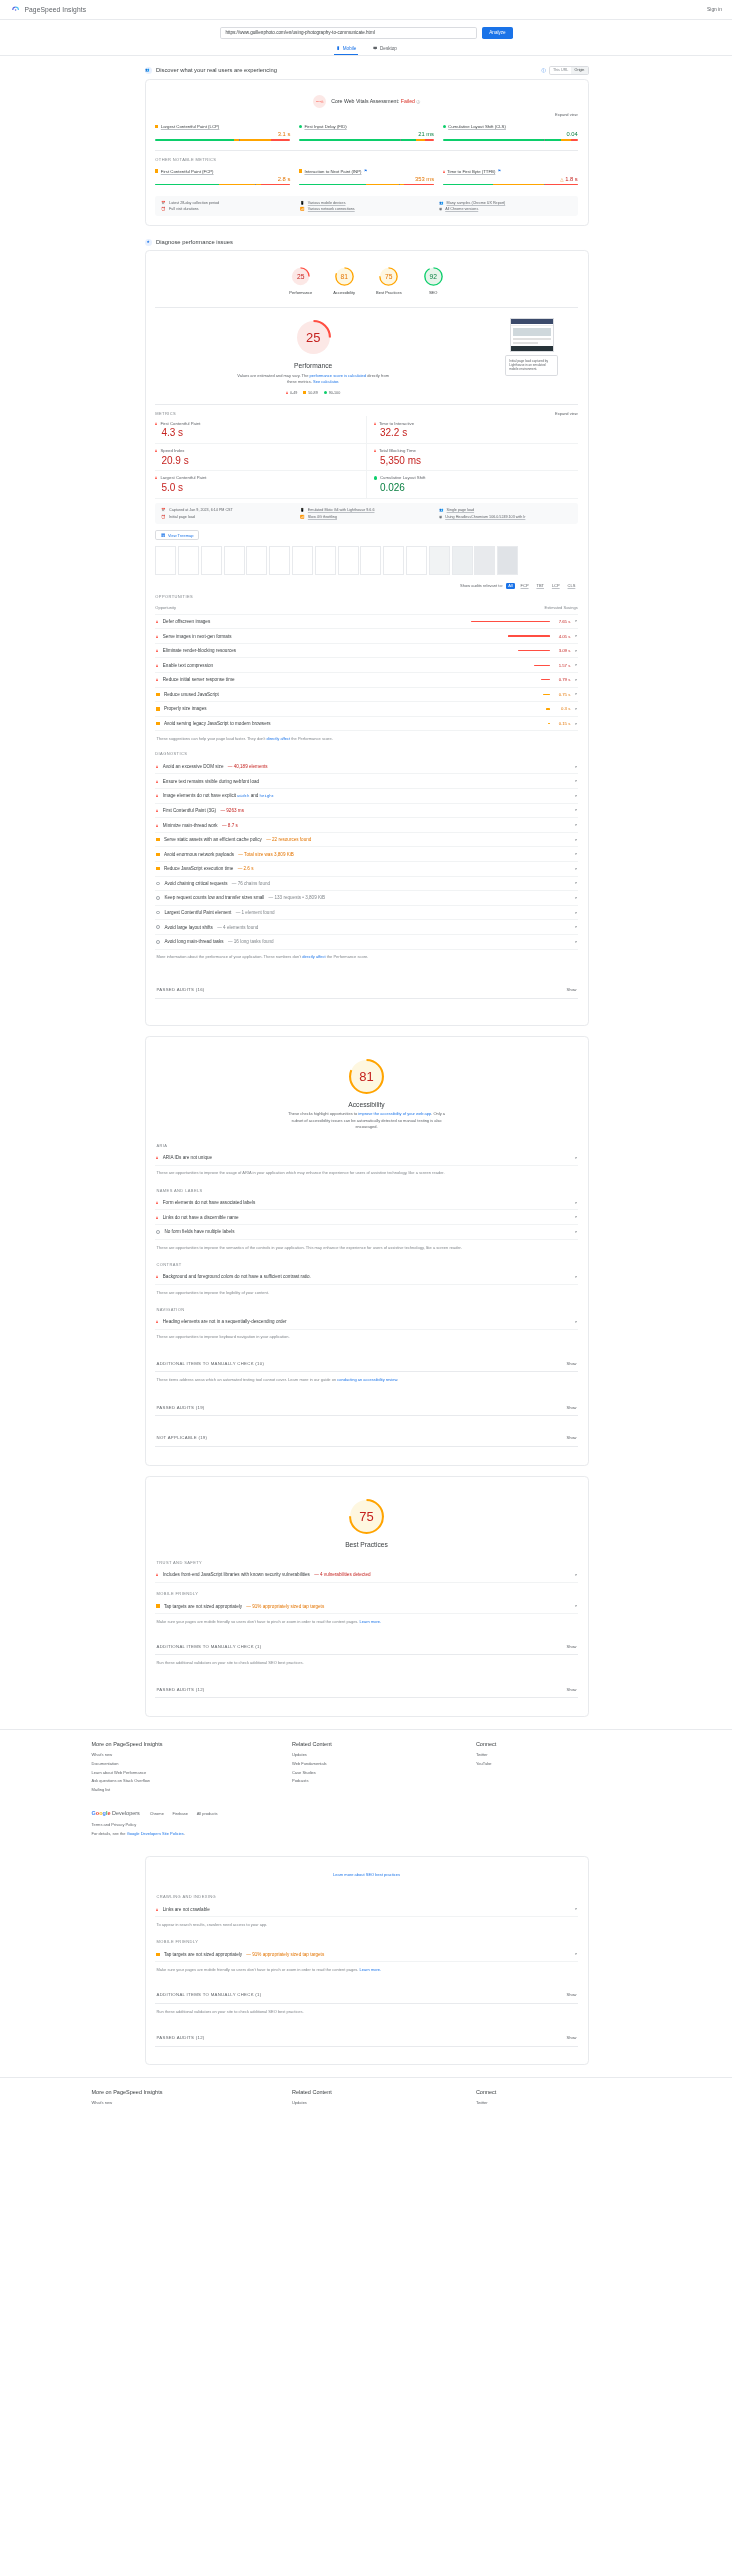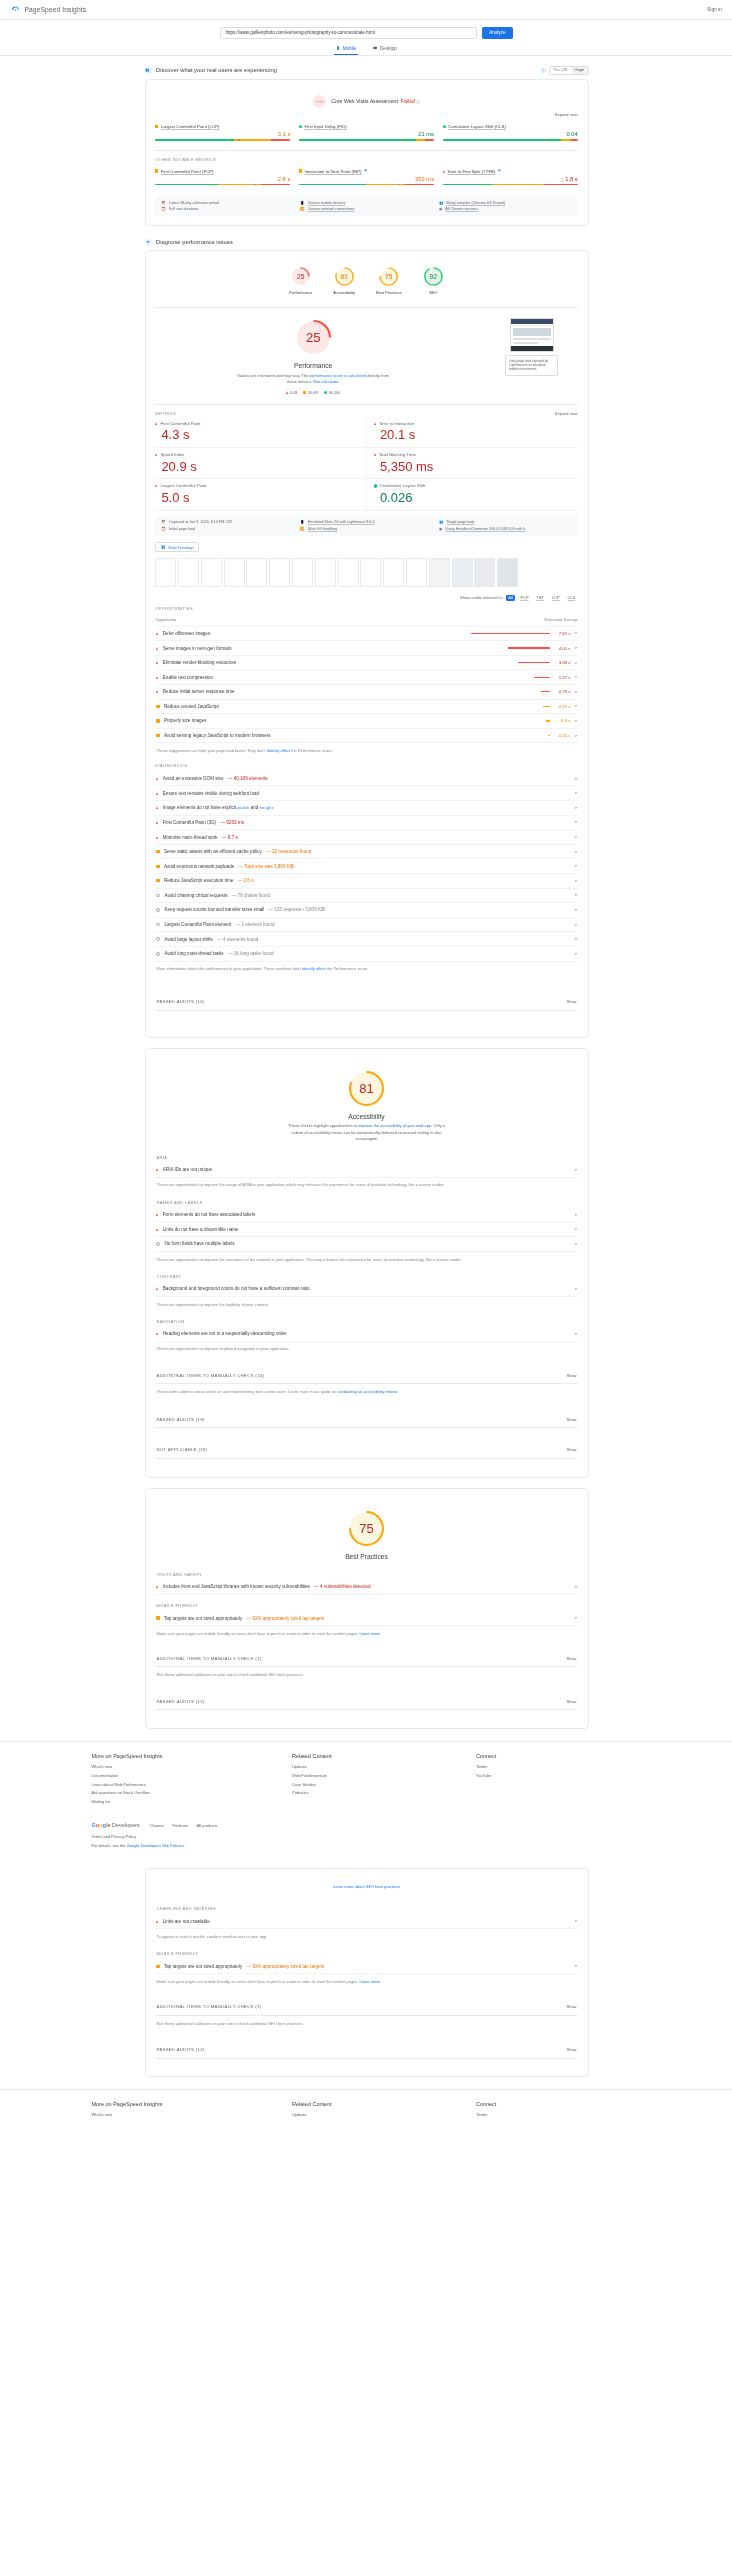--- a/index.html
+++ b/index.html
@@ -131,21 +131,21 @@
   .big-cat { font-size: 6.7px; color: #3c4043; margin-top: 4.9px; }
   .big-desc { font-size: 4px; color: #5f6368; text-align: center; max-width: 162px; line-height: 1.6; margin-top: 3.7px; }
 
   .legend { display: flex; justify-content: center; gap: 6.1px; font-size: 3.7px; color: #5f6368; margin-top: 4.9px; }
   .legend span { display: flex; align-items: center; gap: 1.8px; }
   .mtbl { display: grid; grid-template-columns: 1fr 1fr; column-gap: 0; }
   .mtbl .cell { padding: 4.3px 0; border-bottom: 0.6px solid #f1f3f4; }
   .mtbl .cell:nth-child(odd) { border-right: 0.6px solid #f1f3f4; padding-right: 7.3px; }
   .mtbl .cell:nth-child(even) { padding-left: 7.3px; }
   .mt-label { display: flex; align-items: center; gap: 3.1px; font-size: 4.3px; color: #5f6368; }
-  .mt-val { font-size: 13px; margin-top: 1.8px; margin-left: 6.1px; }
+  .mt-val { font-size: 10px; margin-top: 1.8px; margin-left: 6.1px; }
 
   .treemap-btn { display: inline-flex; align-items: center; gap: 3.1px; border: 0.6px solid #dadce0; border-radius: 1.8px; padding: 1.8px 4.3px; font-size: 4px; color: #1a73e8; margin-top: 6.1px; }
 
   
   .filmstrip { display: flex; gap: 1.8px; padding: 6.1px 0 3.7px 0; overflow: hidden; }
   .frame { width: 21px; height: 29px; border: 0.6px solid #e8eaed; background: #fff; flex-shrink: 0; }
 
   .filter-row { display: flex; align-items: center; justify-content: flex-end; gap: 3.1px; font-size: 4px; color: #5f6368; padding: 3.7px 0 4.9px 0; }
   .chip { border-radius: 1.2px; padding: 0.6px 2.4px; text-decoration: underline; text-decoration-color: #bdc1c6; }
   .chip.on { background: #1a73e8; color: #fff; text-decoration: none; }
@@ -488,21 +488,21 @@
             <i class="sq poor"></i>
             <span>First Contentful Paint</span>
           </div>
         <div class="mt-val v-poor">4.3 s</div>
       </div>
       <div class="cell">
         <div class="mt-label">
             <i class="sq poor"></i>
             <span>Time to Interactive</span>
           </div>
-        <div class="mt-val v-poor">20.1 s</div>
+        <div class="mt-val v-poor">32.2 s</div>
       </div>
       <div class="cell">
         <div class="mt-label">
             <i class="sq poor"></i>
             <span>Speed Index</span>
           </div>
         <div class="mt-val v-poor">20.9 s</div>
       </div>
       <div class="cell">
         <div class="mt-label">

